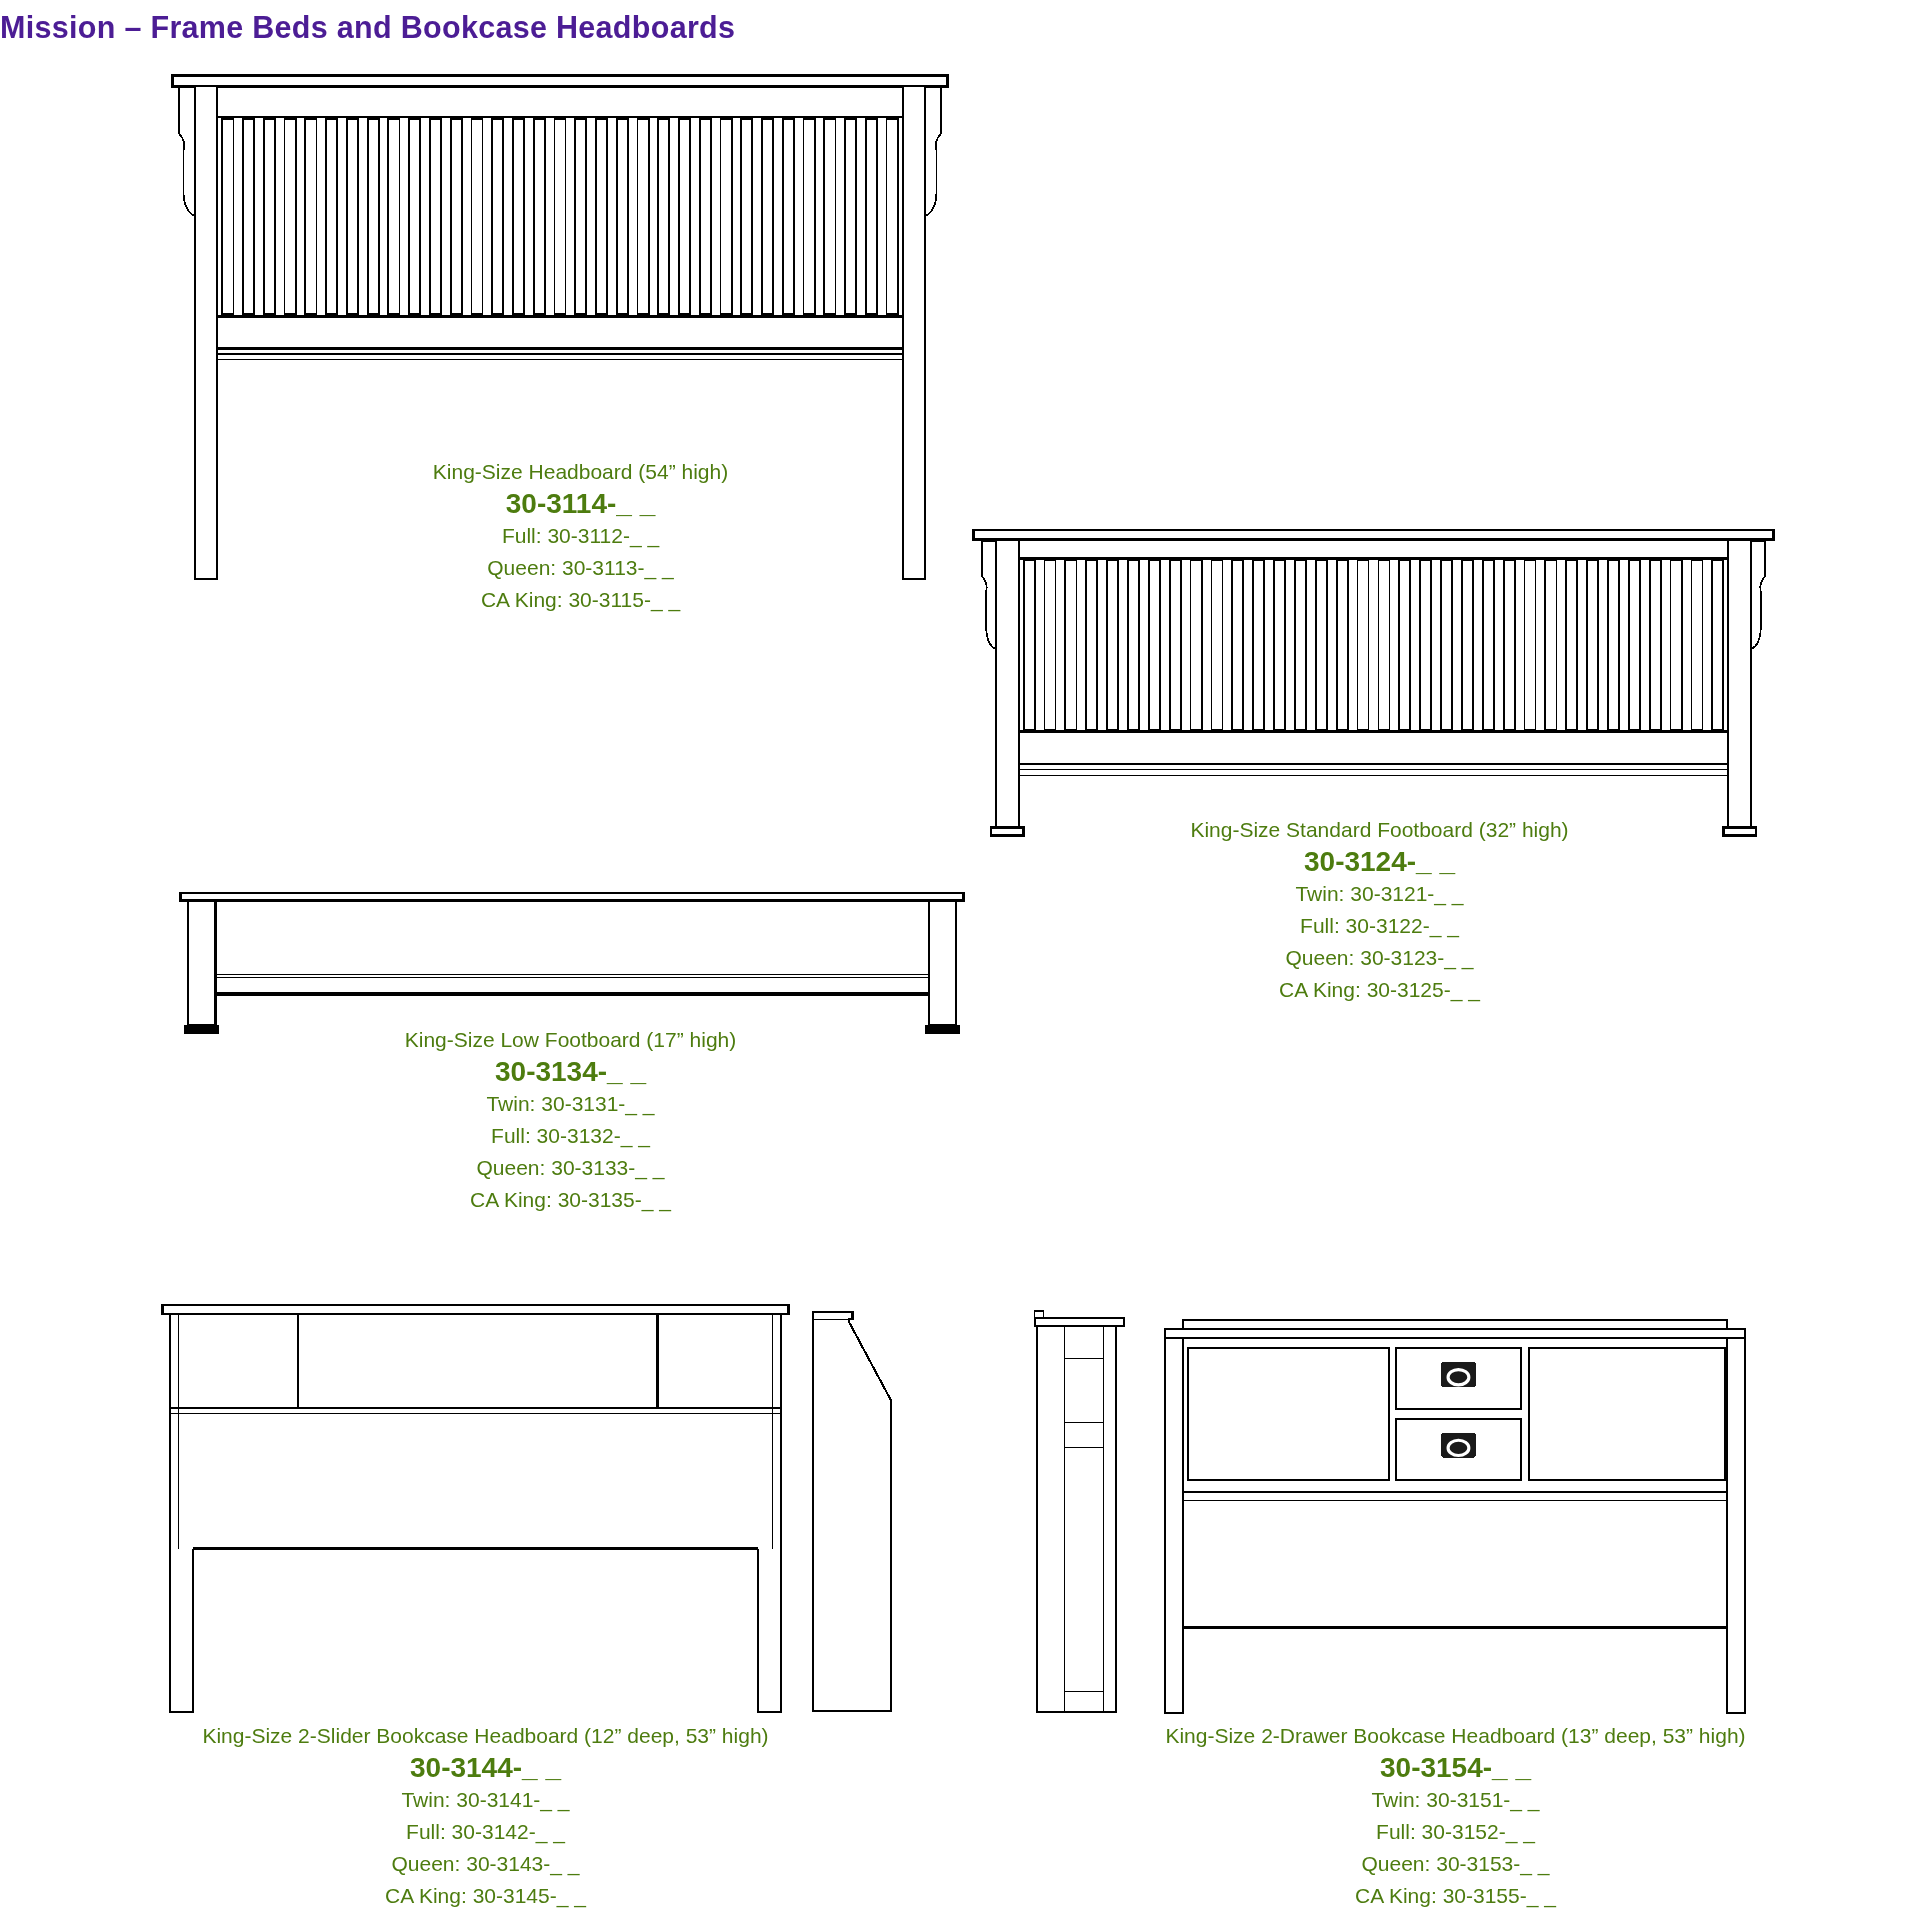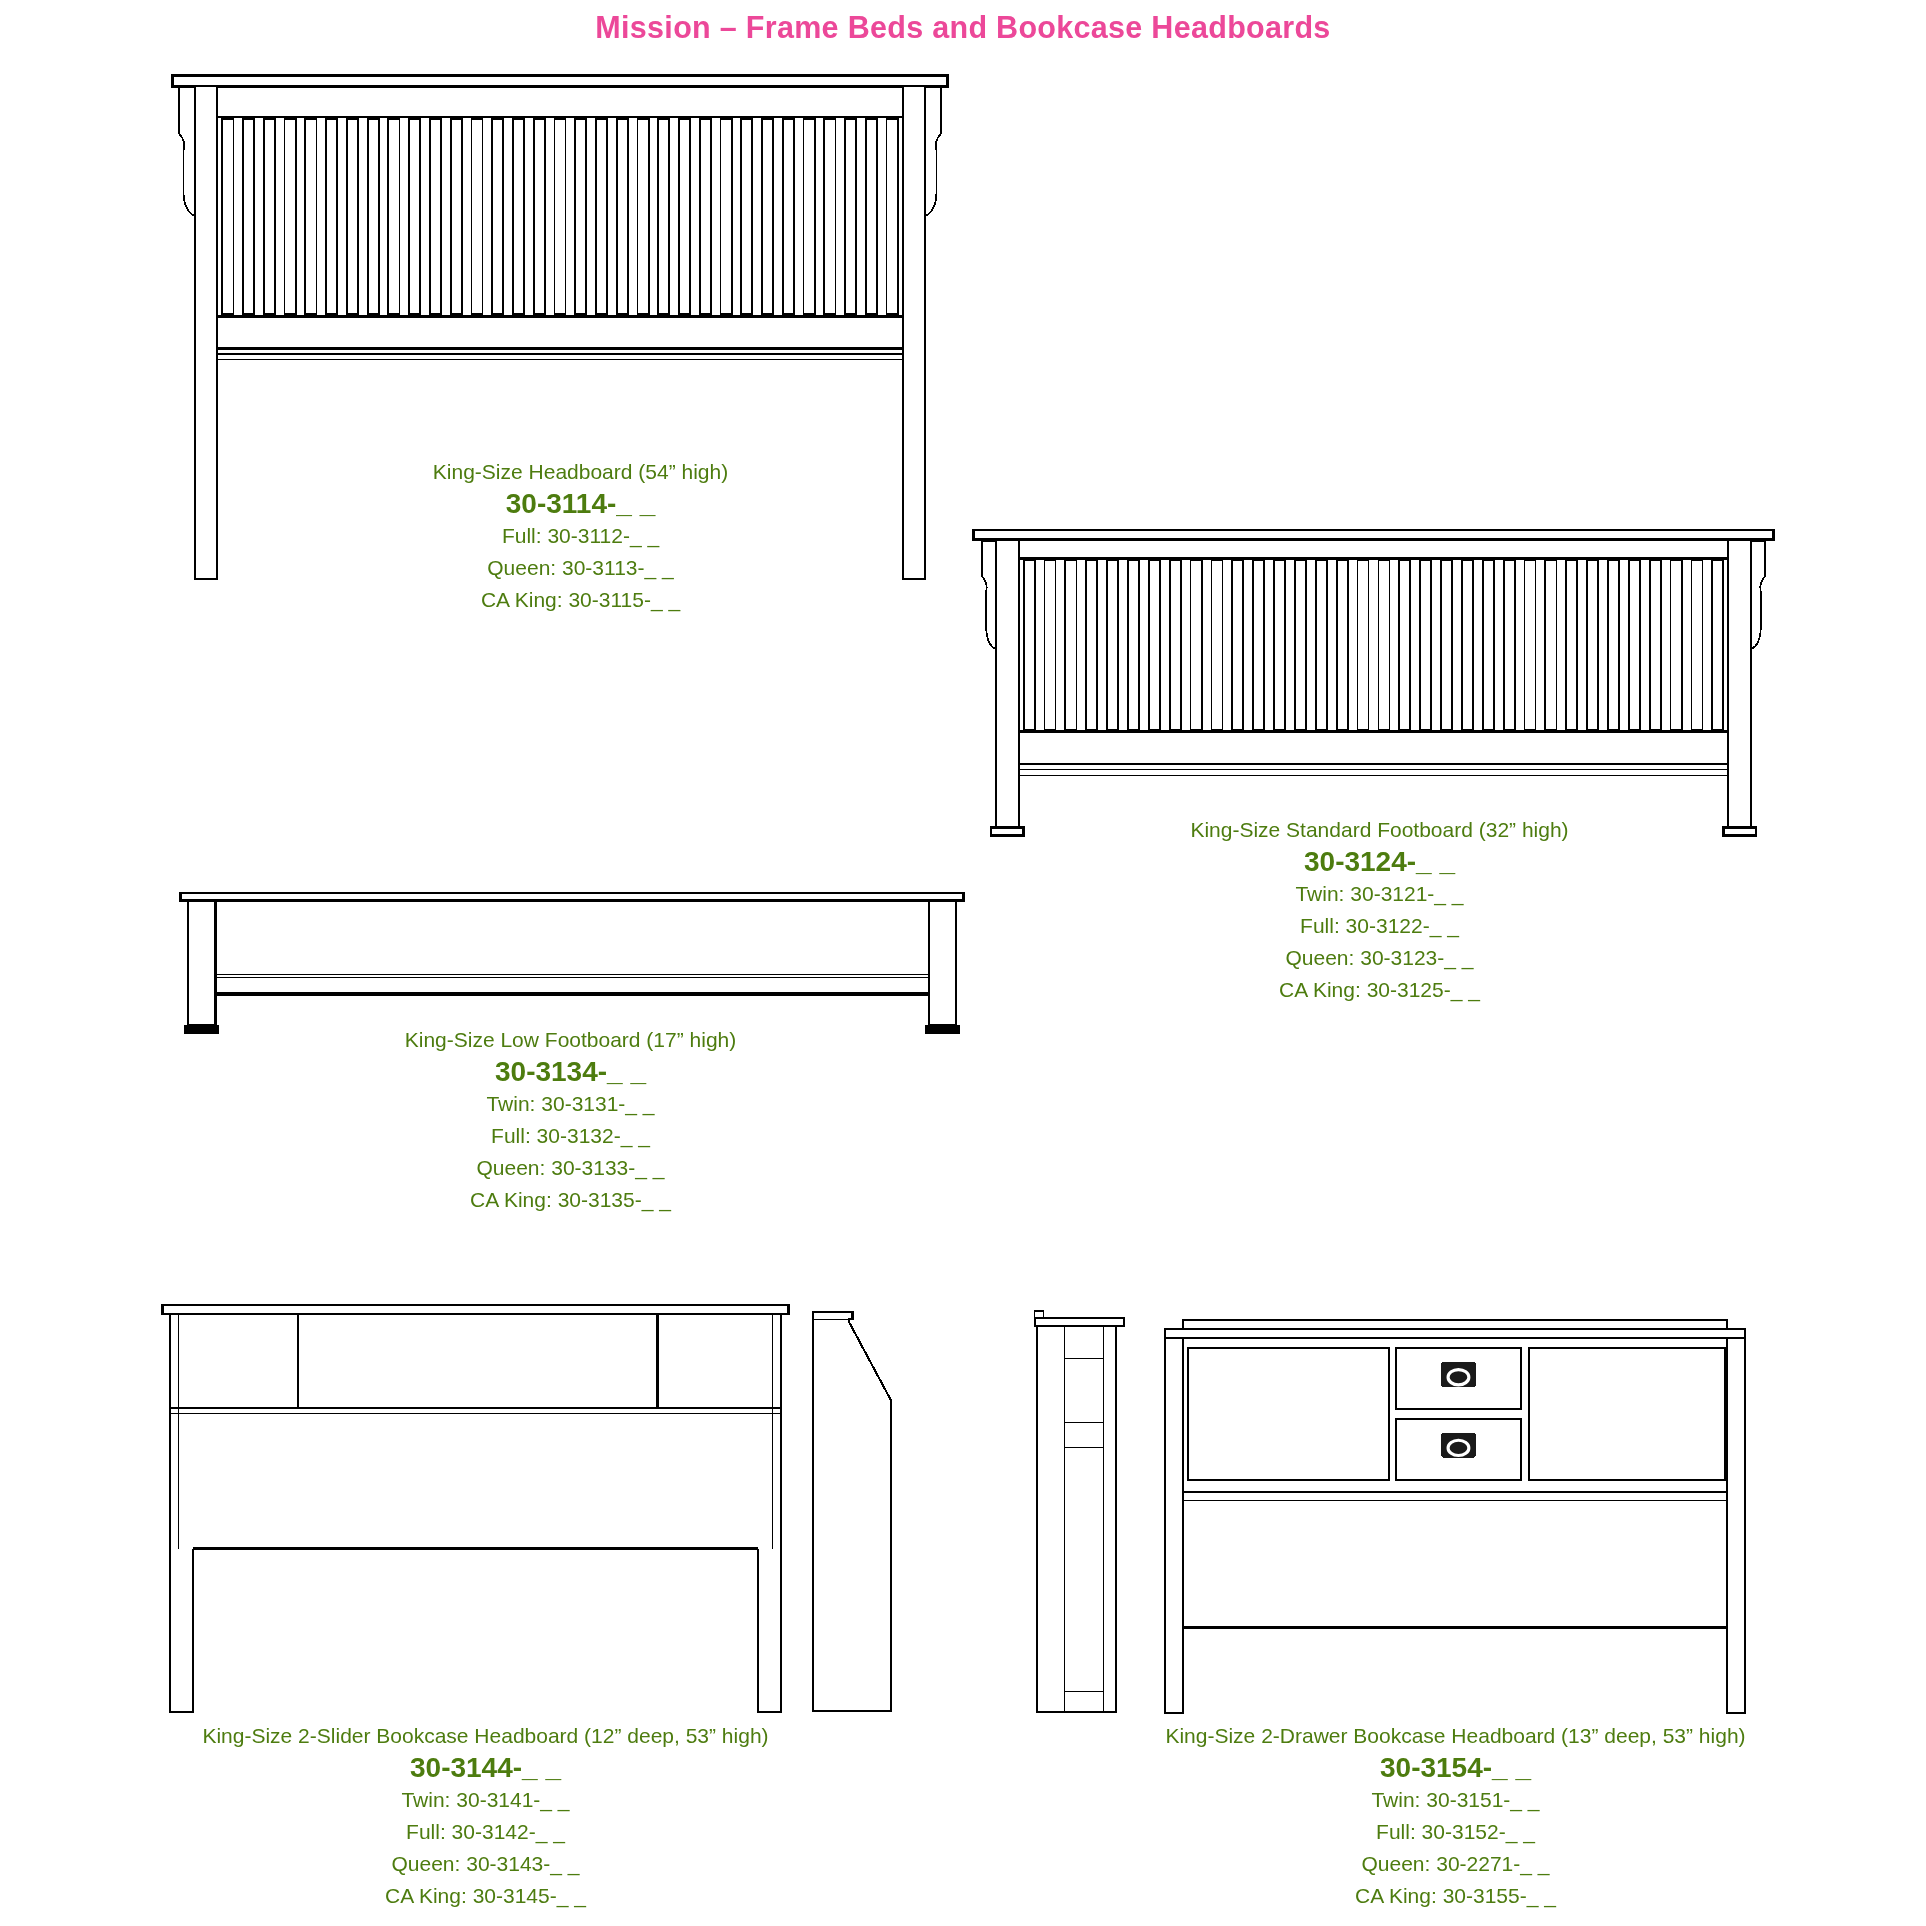--- a/index.html
+++ b/index.html
@@ -2,21 +2,21 @@
 <html style="font-size:11px"><head>
 <meta charset="utf-8">
 <style>
   html,body{margin:0;padding:0;background:#ffffff;}
   .page{
     position:relative;width:1926px;height:1926px;background:#ffffff;
     font-family:"Liberation Sans", sans-serif;color:#1a1a1a;overflow:hidden;
   }
   .page-title{
     position:absolute;left:0;right:0;top:9.7px;margin:0;
-    text-align:center;font-size:30.5px;font-weight:bold;color:#ec4899;
+    font-size:30.5px;font-weight:bold;color:#4c1d95;
     letter-spacing:0.3px;
   }
   .fig{position:absolute;}
   .spec{position:absolute;width:693px;text-align:center;}
   .spec-line{font-size:21px;line-height:32px;color:#4d7c0f;}
   .spec-code{font-size:28px;font-weight:bold;}
   .slat{fill:#ffffff;stroke:#000000;stroke-width:2.6;}
   svg rect, svg path, svg line{shape-rendering:crispEdges;}
 </style>
 </head>
@@ -225,18 +225,18 @@
     <line x1="27" y1="250" x2="813" y2="250" stroke="#000000" stroke-width="3"></line>
     <line x1="27" y1="262" x2="813" y2="262" stroke="#000000" stroke-width="2"></line>
     <line x1="27" y1="445" x2="813" y2="445" stroke="#000000" stroke-width="5"></line>
   </svg>
 
   <div class="spec" style="left:1109px;top:1720px;">
     <div class="spec-line">King-Size 2-Drawer Bookcase Headboard (13” deep, 53” high)</div>
     <div class="spec-line spec-code">30-3154-_ _</div>
     <div class="spec-line">Twin: 30-3151-_ _</div>
     <div class="spec-line">Full: 30-3152-_ _</div>
-    <div class="spec-line">Queen: 30-2271-_ _</div>
+    <div class="spec-line">Queen: 30-3153-_ _</div>
     <div class="spec-line">CA King: 30-3155-_ _</div>
   </div>
 
 </div>
 
 
 </body></html>

